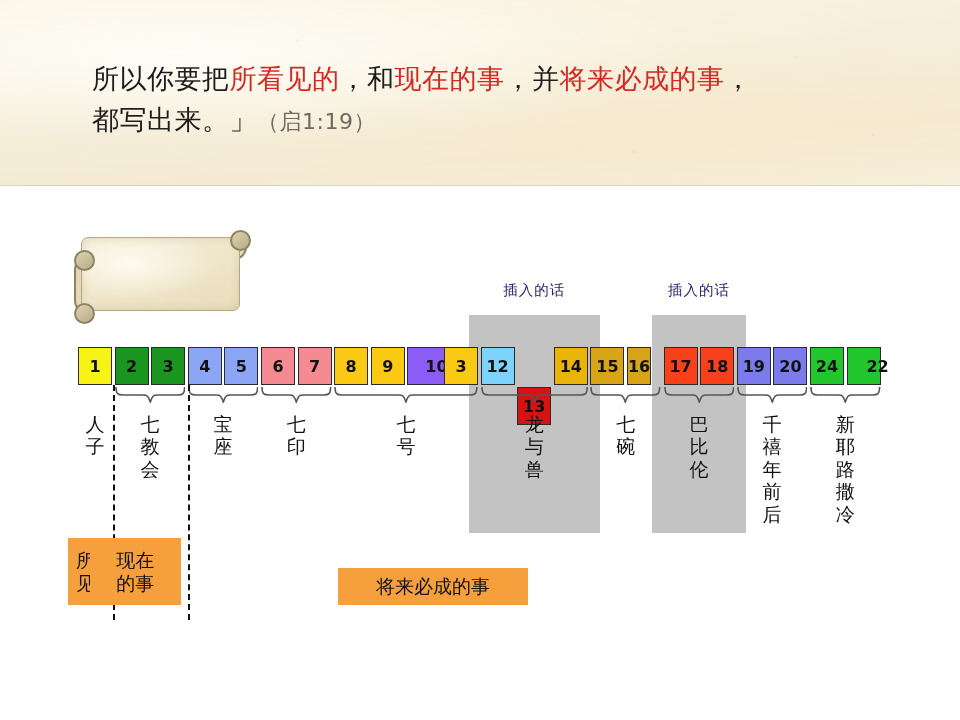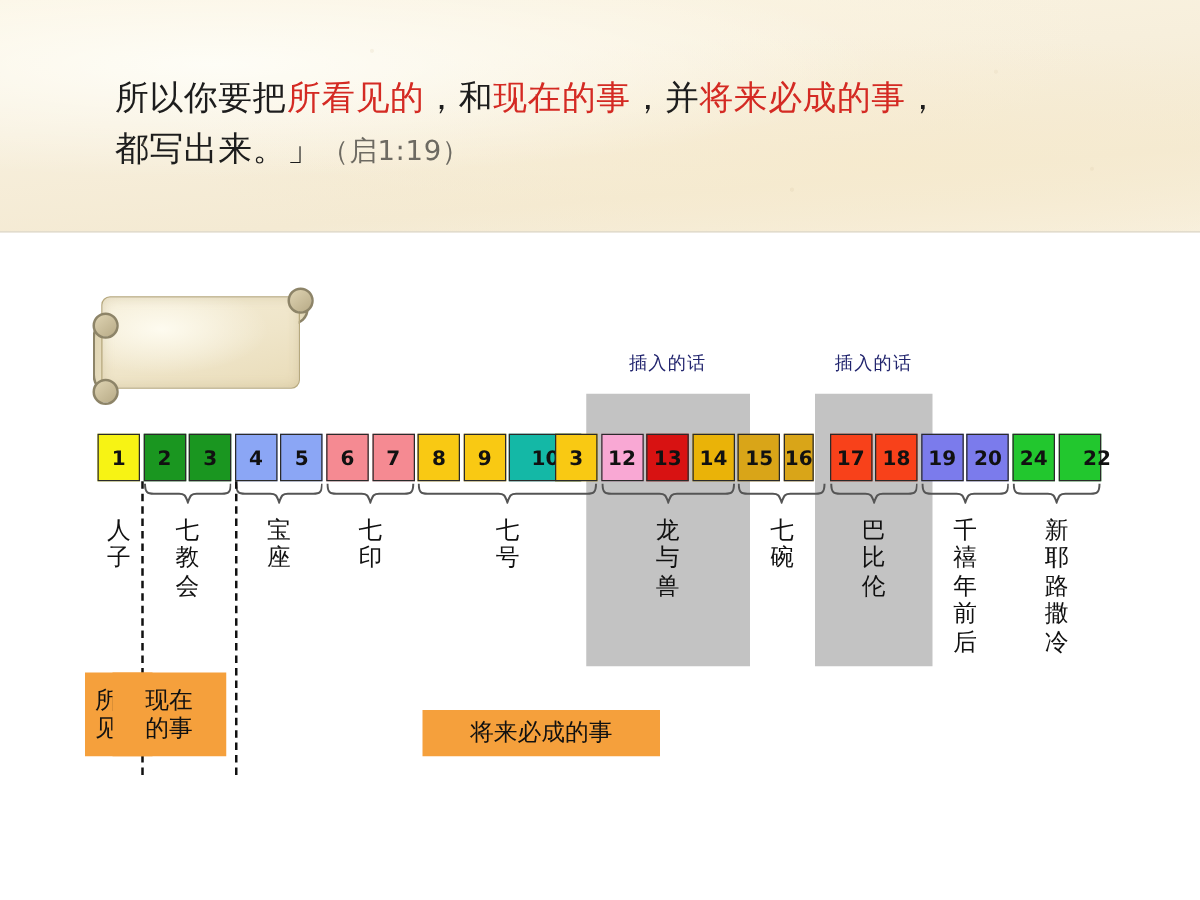--- a/index.html
+++ b/index.html
@@ -238,24 +238,24 @@
     <div class="insert-label" style="left: 651.6px; top: 95px; width: 94.6px; color: rgb(34, 37, 110);">插入的话</div>
     <div class="chapter-cell" style="left: 78px; width: 34px; background: rgb(247, 243, 20);">1</div>
     <div class="chapter-cell" style="left: 114.6px; width: 34px; background: rgb(26, 150, 32);">2</div>
     <div class="chapter-cell" style="left: 151.2px; width: 34px; background: rgb(26, 150, 32);">3</div>
     <div class="chapter-cell" style="left: 187.8px; width: 34px; background: rgb(139, 166, 245);">4</div>
     <div class="chapter-cell" style="left: 224.4px; width: 34px; background: rgb(139, 166, 245);">5</div>
     <div class="chapter-cell" style="left: 261px; width: 34px; background: rgb(245, 138, 146);">6</div>
     <div class="chapter-cell" style="left: 297.6px; width: 34px; background: rgb(245, 138, 146);">7</div>
     <div class="chapter-cell" style="left: 334.2px; width: 34px; background: rgb(249, 201, 19);">8</div>
     <div class="chapter-cell" style="left: 370.8px; width: 34px; background: rgb(249, 201, 19);">9</div>
-    <div class="chapter-cell" style="left: 407.4px; width: 58px; background: #14b8a6;">10</div>
+    <div class="chapter-cell" style="left: 407.4px; width: 58px; background: #8b5cf6;">10</div>
     <div class="chapter-cell" style="left: 444px; width: 34px; background: rgb(249, 201, 19);">3</div>
-    <div class="chapter-cell" style="left: 480.6px; width: 34px; background: #f9a8d4;">12</div>
-    <div class="chapter-cell" style="left: 517.2px; width: 34px; background: rgb(216, 18, 18);">13</div>
+    <div class="chapter-cell" style="left: 480.6px; width: 34px; background: #7dd3fc;">12</div>
+    <div class="chapter-cell" style="left: 517.2px; width: 34px; background: rgb(216, 18, 18); margin-top: 40px;">13</div>
     <div class="chapter-cell" style="left: 553.8px; width: 34px; background: #eab308;">14</div>
     <div class="chapter-cell" style="left: 590.4px; width: 34px; background: rgb(217, 165, 24);">15</div>
     <div class="chapter-cell" style="left: 627px; width: 24px; background: rgb(217, 165, 24);">16</div>
     <div class="chapter-cell" style="left: 663.6px; width: 34px; background: rgb(248, 65, 26);">17</div>
     <div class="chapter-cell" style="left: 700.2px; width: 34px; background: rgb(248, 65, 26);">18</div>
     <div class="chapter-cell" style="left: 736.8px; width: 34px; background: rgb(123, 123, 236);">19</div>
     <div class="chapter-cell" style="left: 773.4px; width: 34px; background: rgb(123, 123, 236);">20</div>
     <div class="chapter-cell" style="left: 810px; width: 34px; background: rgb(34, 199, 46);">24</div>
     <div class="chapter-cell" style="left: 846.6px; width: 34px; background: rgb(34, 199, 46); padding-left: 28px;">22</div>
     <svg class="brace-svg" width="70.6" height="17" style="left: 114.6px;">

